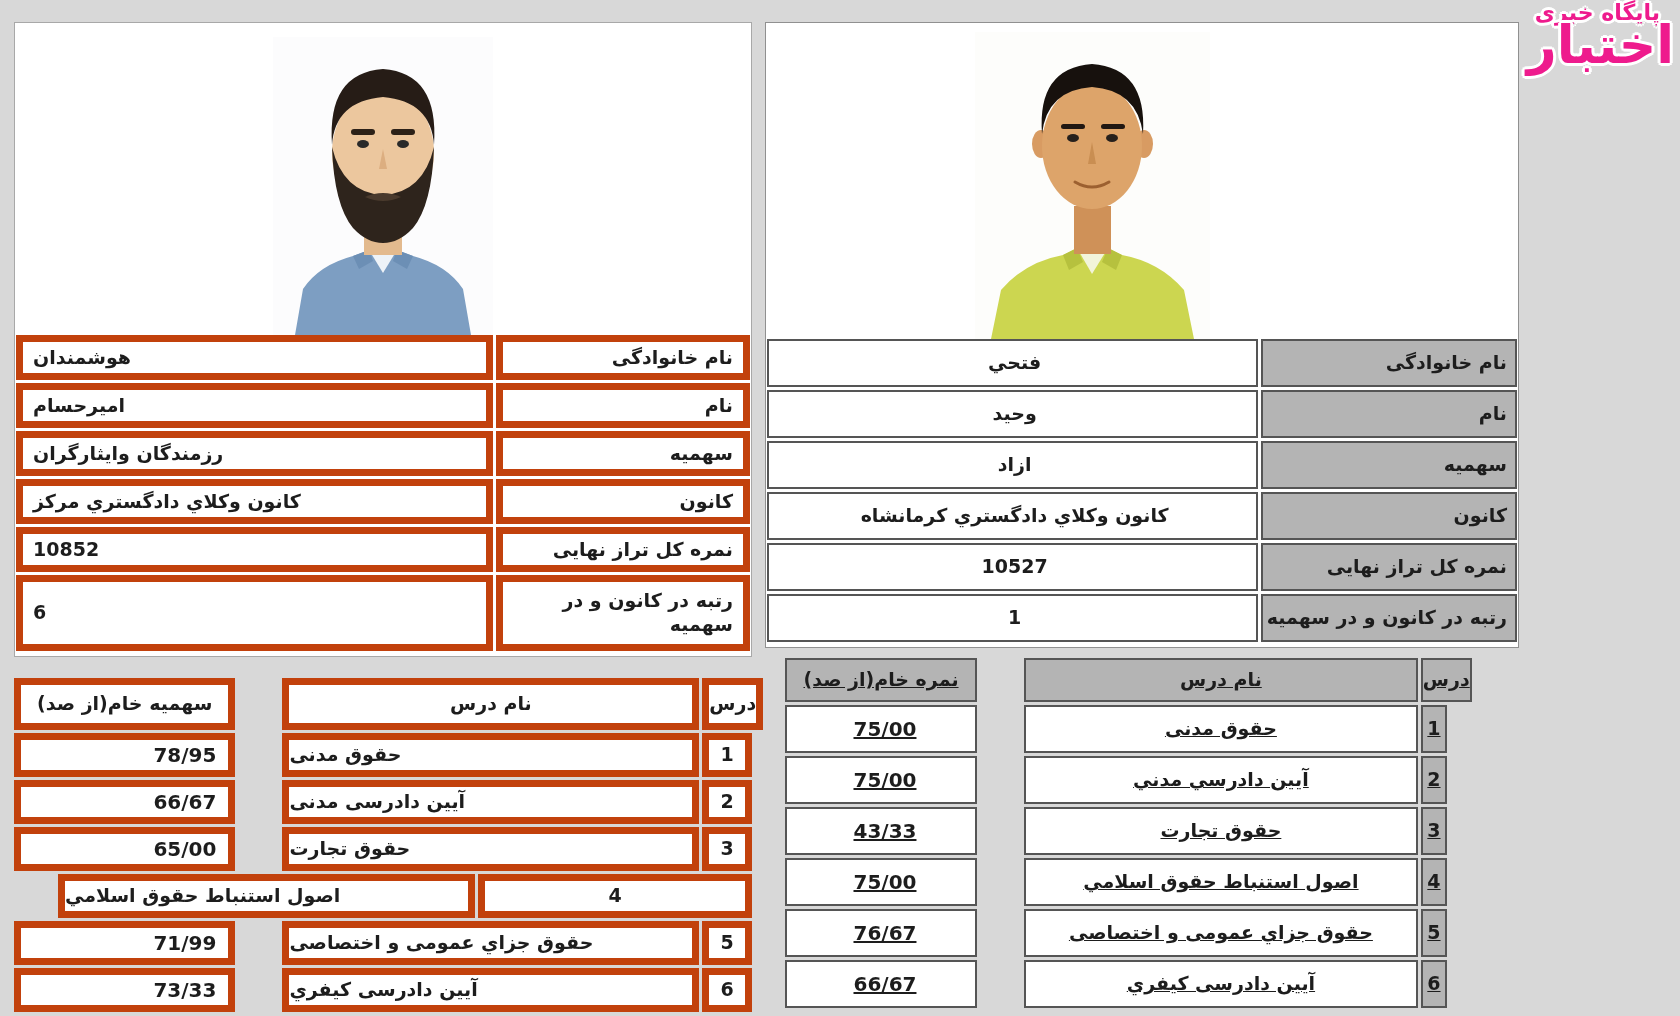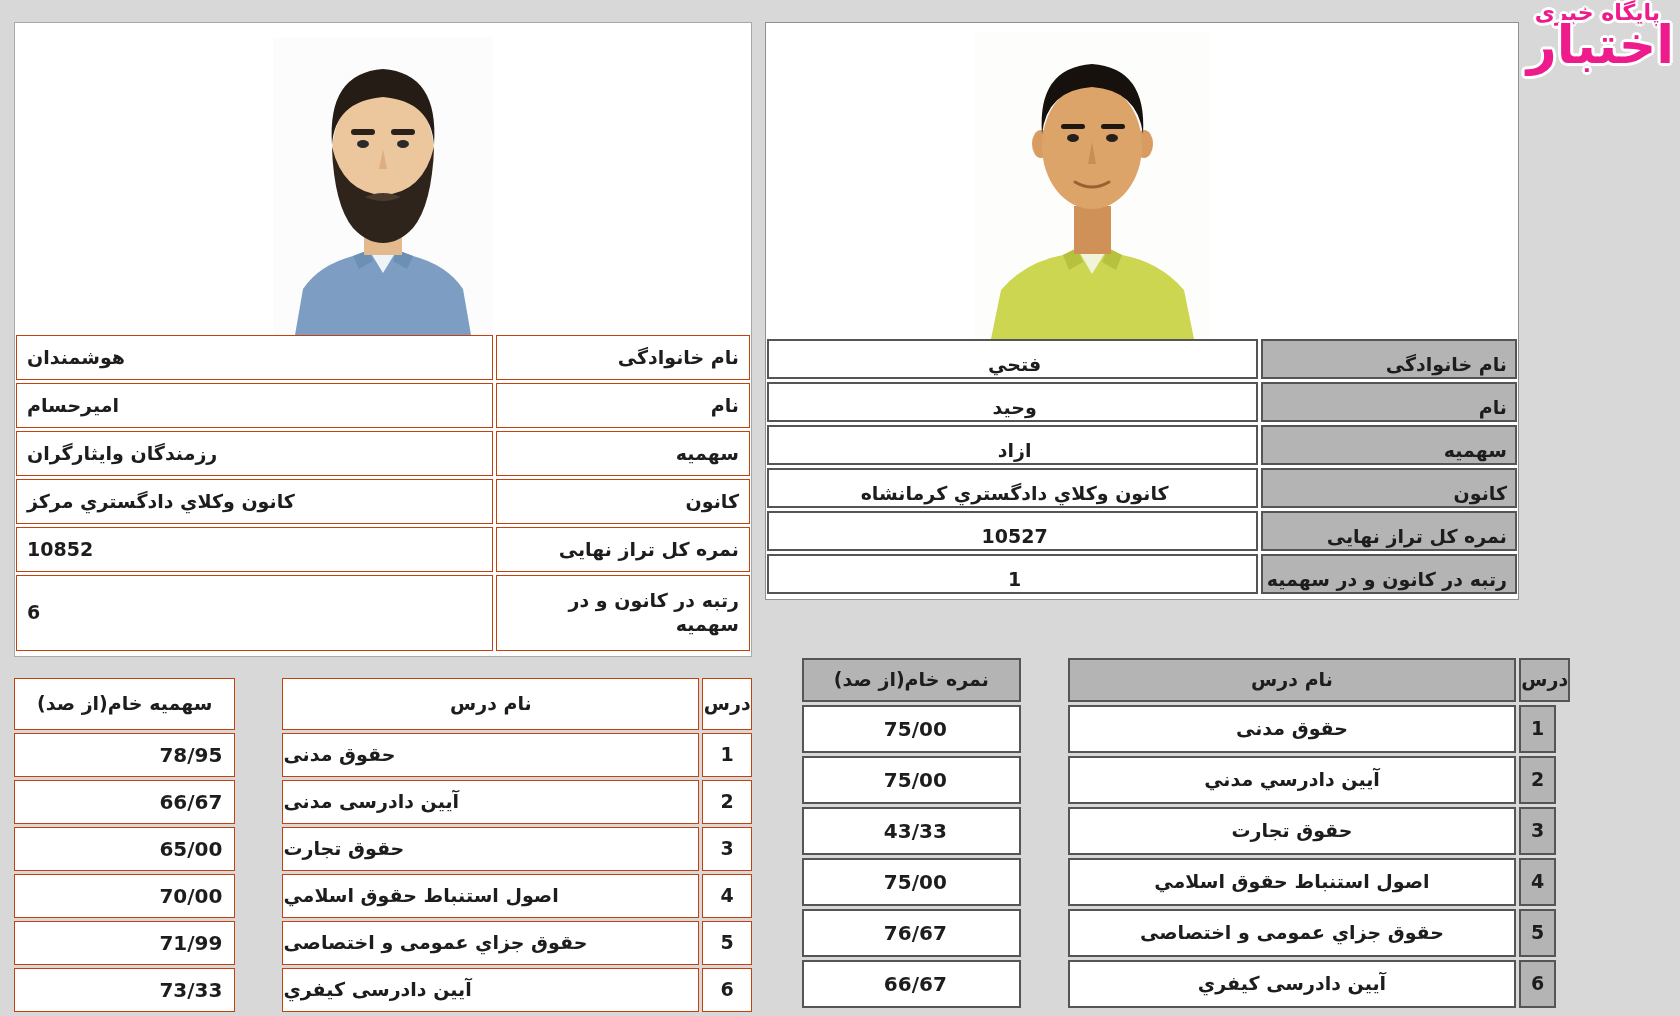--- a/index.html
+++ b/index.html
@@ -26,40 +26,40 @@
   .itable { width:100%; padding:0 1px 2px 1px; }
   .irow { display:flex; gap:3px; margin-bottom:3px; }
   .cell {
     display:flex; align-items:center;
     background:#fff;
     font-weight:bold; font-size:19px;
     line-height:1.25;
     direction:rtl;
   }
   
-  .card-left .cell, .stable-left .cell { border:1px solid #c2410c; }
+  .card-left .cell, .stable-left .cell { border:7px solid #c2410c; }
   
   .card-right .cell, .stable-right .cell { border:2px solid #555555; }
   .cell.gray { background:#b4b4b4; }
 
   
   .info-value { justify-content:flex-end; padding-left:10px; padding-right:14px; }
   .card-left  .info-value { flex:0 0 65%; }
   .card-left  .info-label { flex:1 1 auto; justify-content:flex-start; padding-right:10px; }
   .card-right .info-value { flex:0 0 65.5%; justify-content:center; padding-right:6px; }
   .card-right .info-label { flex:1 1 auto; justify-content:flex-start; padding-right:8px; }
   .card-left  .irow .cell { height:45px; }
-  .card-right .irow .cell { height:40px;align-items:flex-end; }
+  .card-right .irow .cell { height:48px; }
   .card-left  .irow.tall .cell { height:76px; }
   .card-left  .irow.tall .info-label span { display:inline-block; width:178px; }
 
   
   .stable { position:absolute; }
   .stable-left  { left:14px;  top:678px; width:738px; }
-  .stable-right { left:802px; top:658px; width:754px; }
+  .stable-right { left:785px; top:658px; width:662px;text-decoration:underline; }
   .srow { display:flex; gap:3px; margin-bottom:3px; }
   .stable-left  .srow.head .cell { height:52px; }
   .stable-left  .srow .cell { height:44px; }
   .stable-right .srow.head .cell { height:44px; }
   .stable-right .srow .cell { height:48px; }
 
   .col-score { justify-content:flex-end; padding-left:8px; padding-right:12px; font-size:20px; direction:ltr; }
   .col-name  { justify-content:flex-end; padding-right:12px;margin-left:44px; }
   .col-idx   { justify-content:center; }
   .stable-left  .col-score { flex:0 0 30%; }
@@ -200,23 +200,20 @@
         <span>65/00</span>
       </div>
     <div class="cell col-name">
         <span>حقوق تجارت</span>
       </div>
     <div class="cell col-idx">
         <span>3</span>
       </div>
   </div>
   <div class="srow">
-    <div class="cell col-score">
-        <span>70/00</span>
-      </div>
     <div class="cell col-name">
         <span>اصول استنباط حقوق اسلامي</span>
       </div>
     <div class="cell col-idx">
         <span>4</span>
       </div>
   </div>
   <div class="srow">
     <div class="cell col-score">
         <span>71/99</span>

